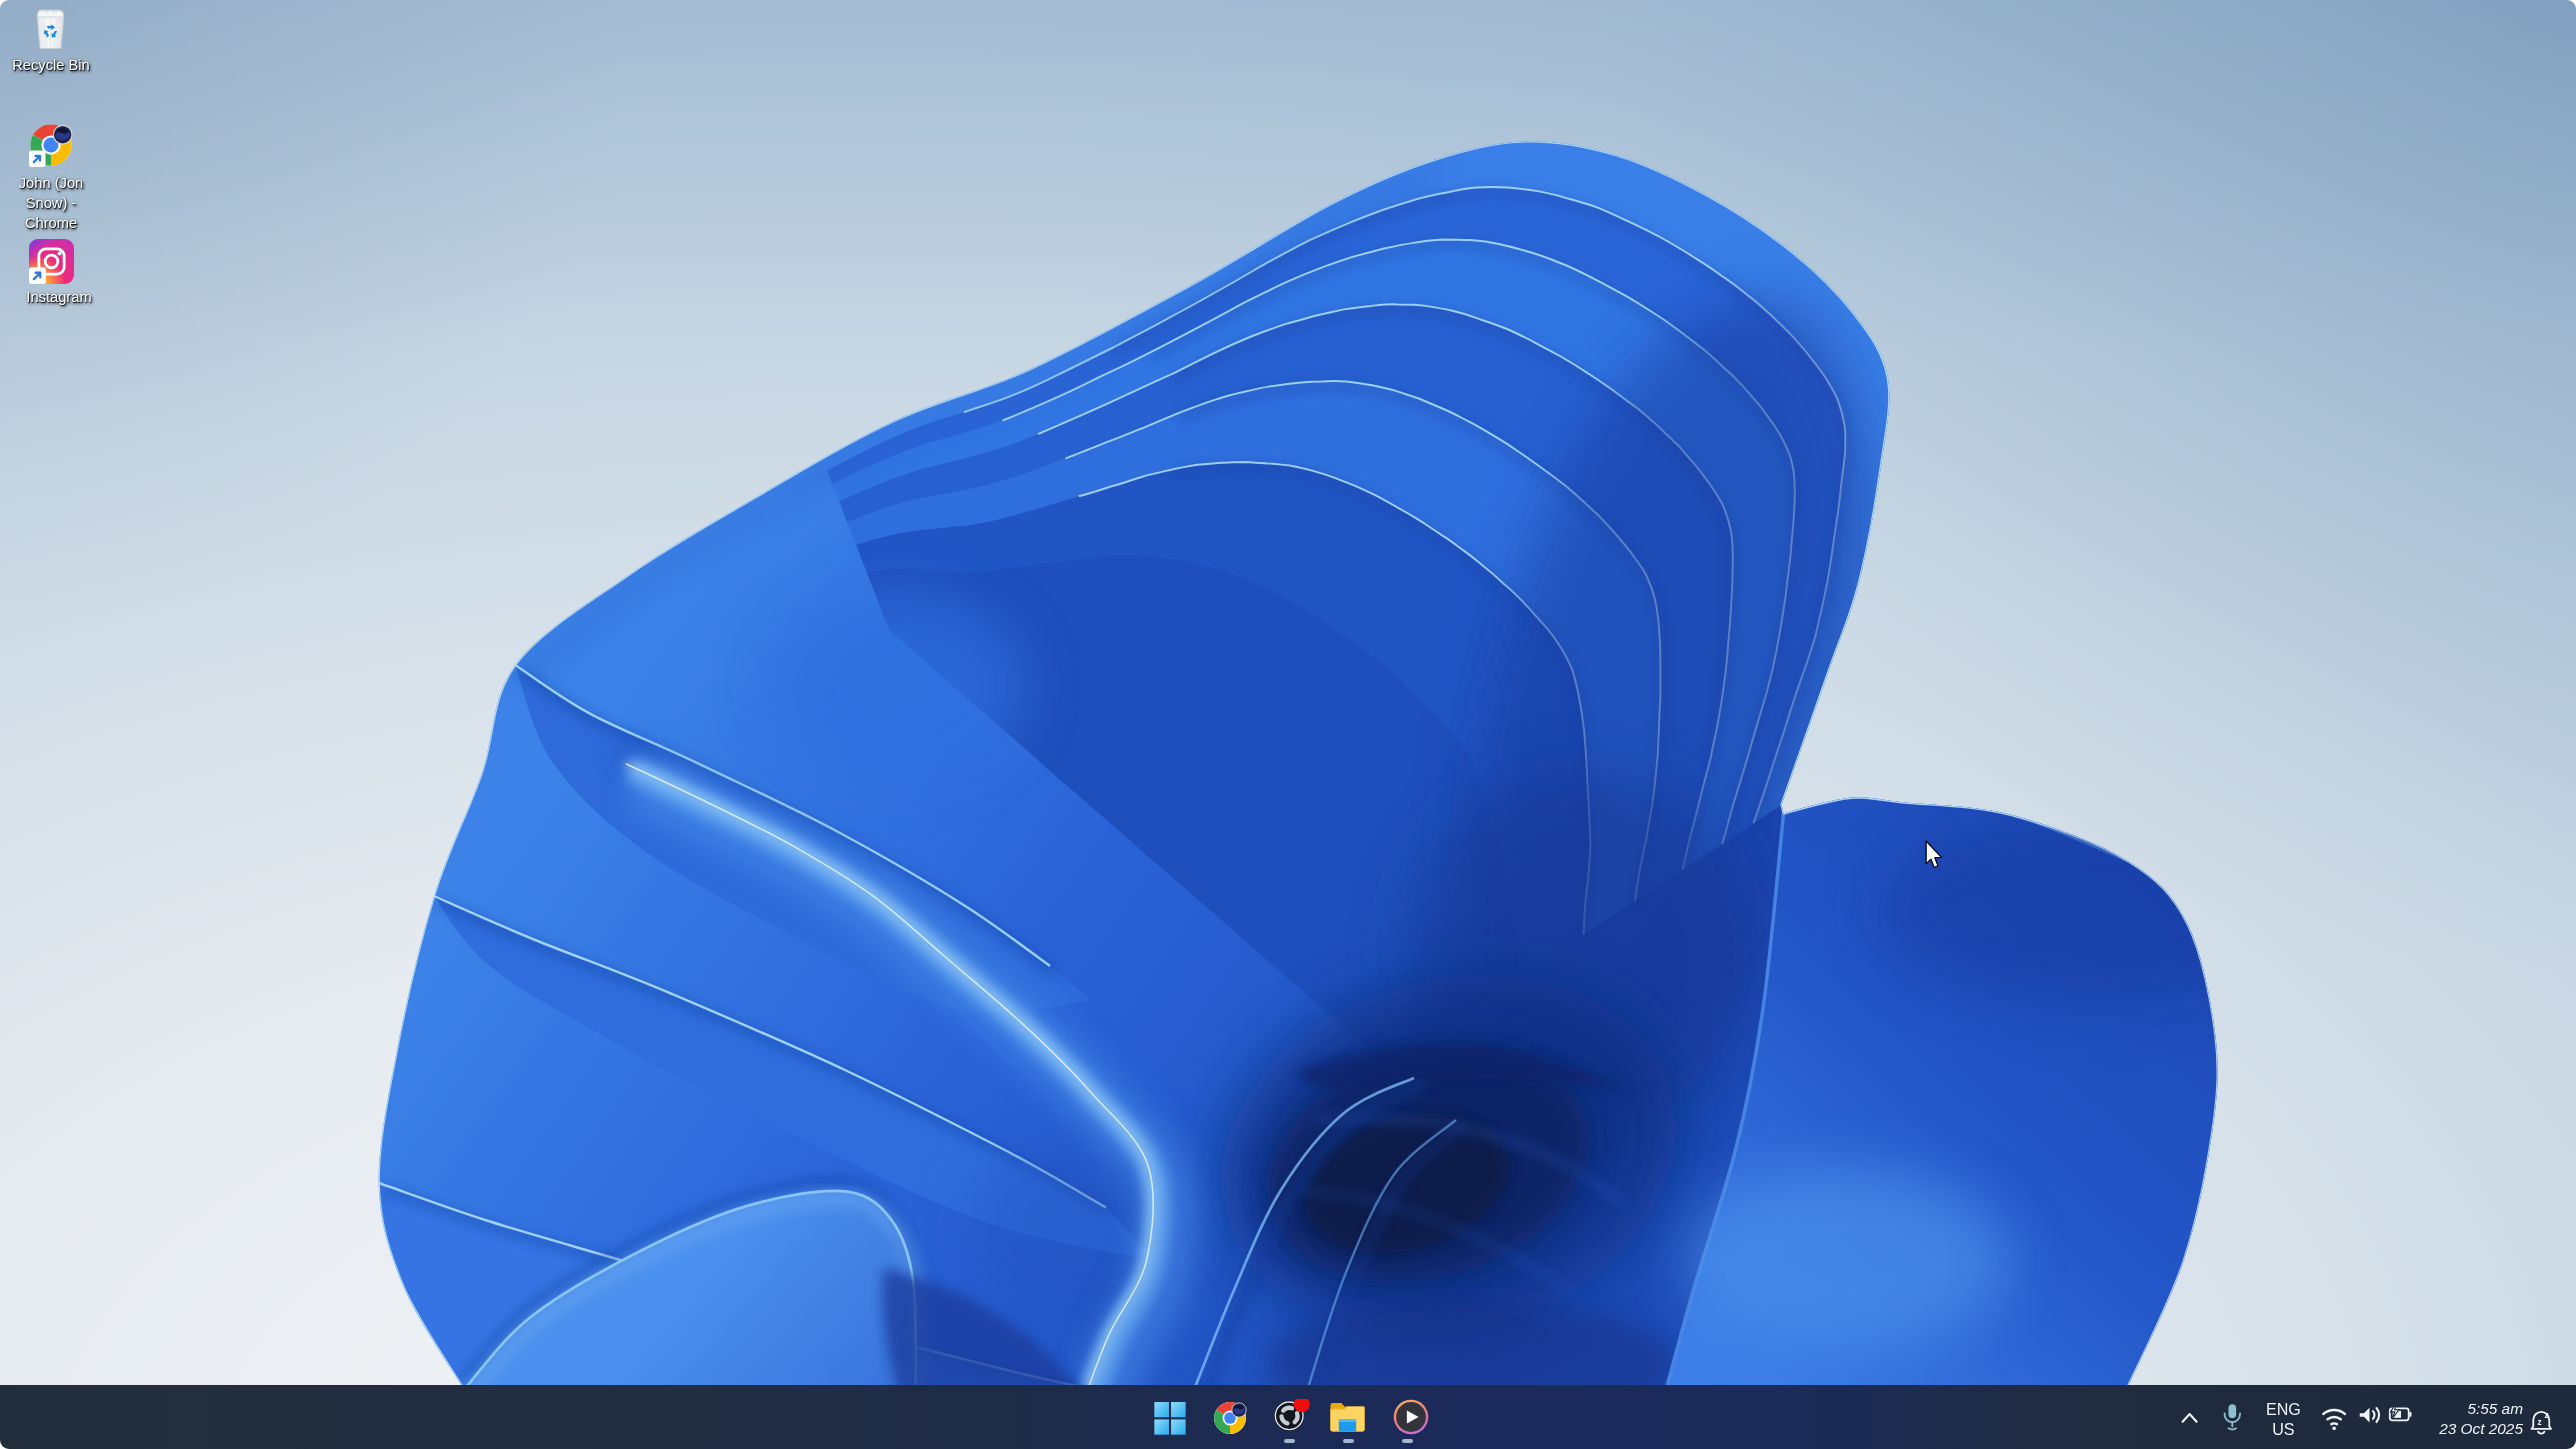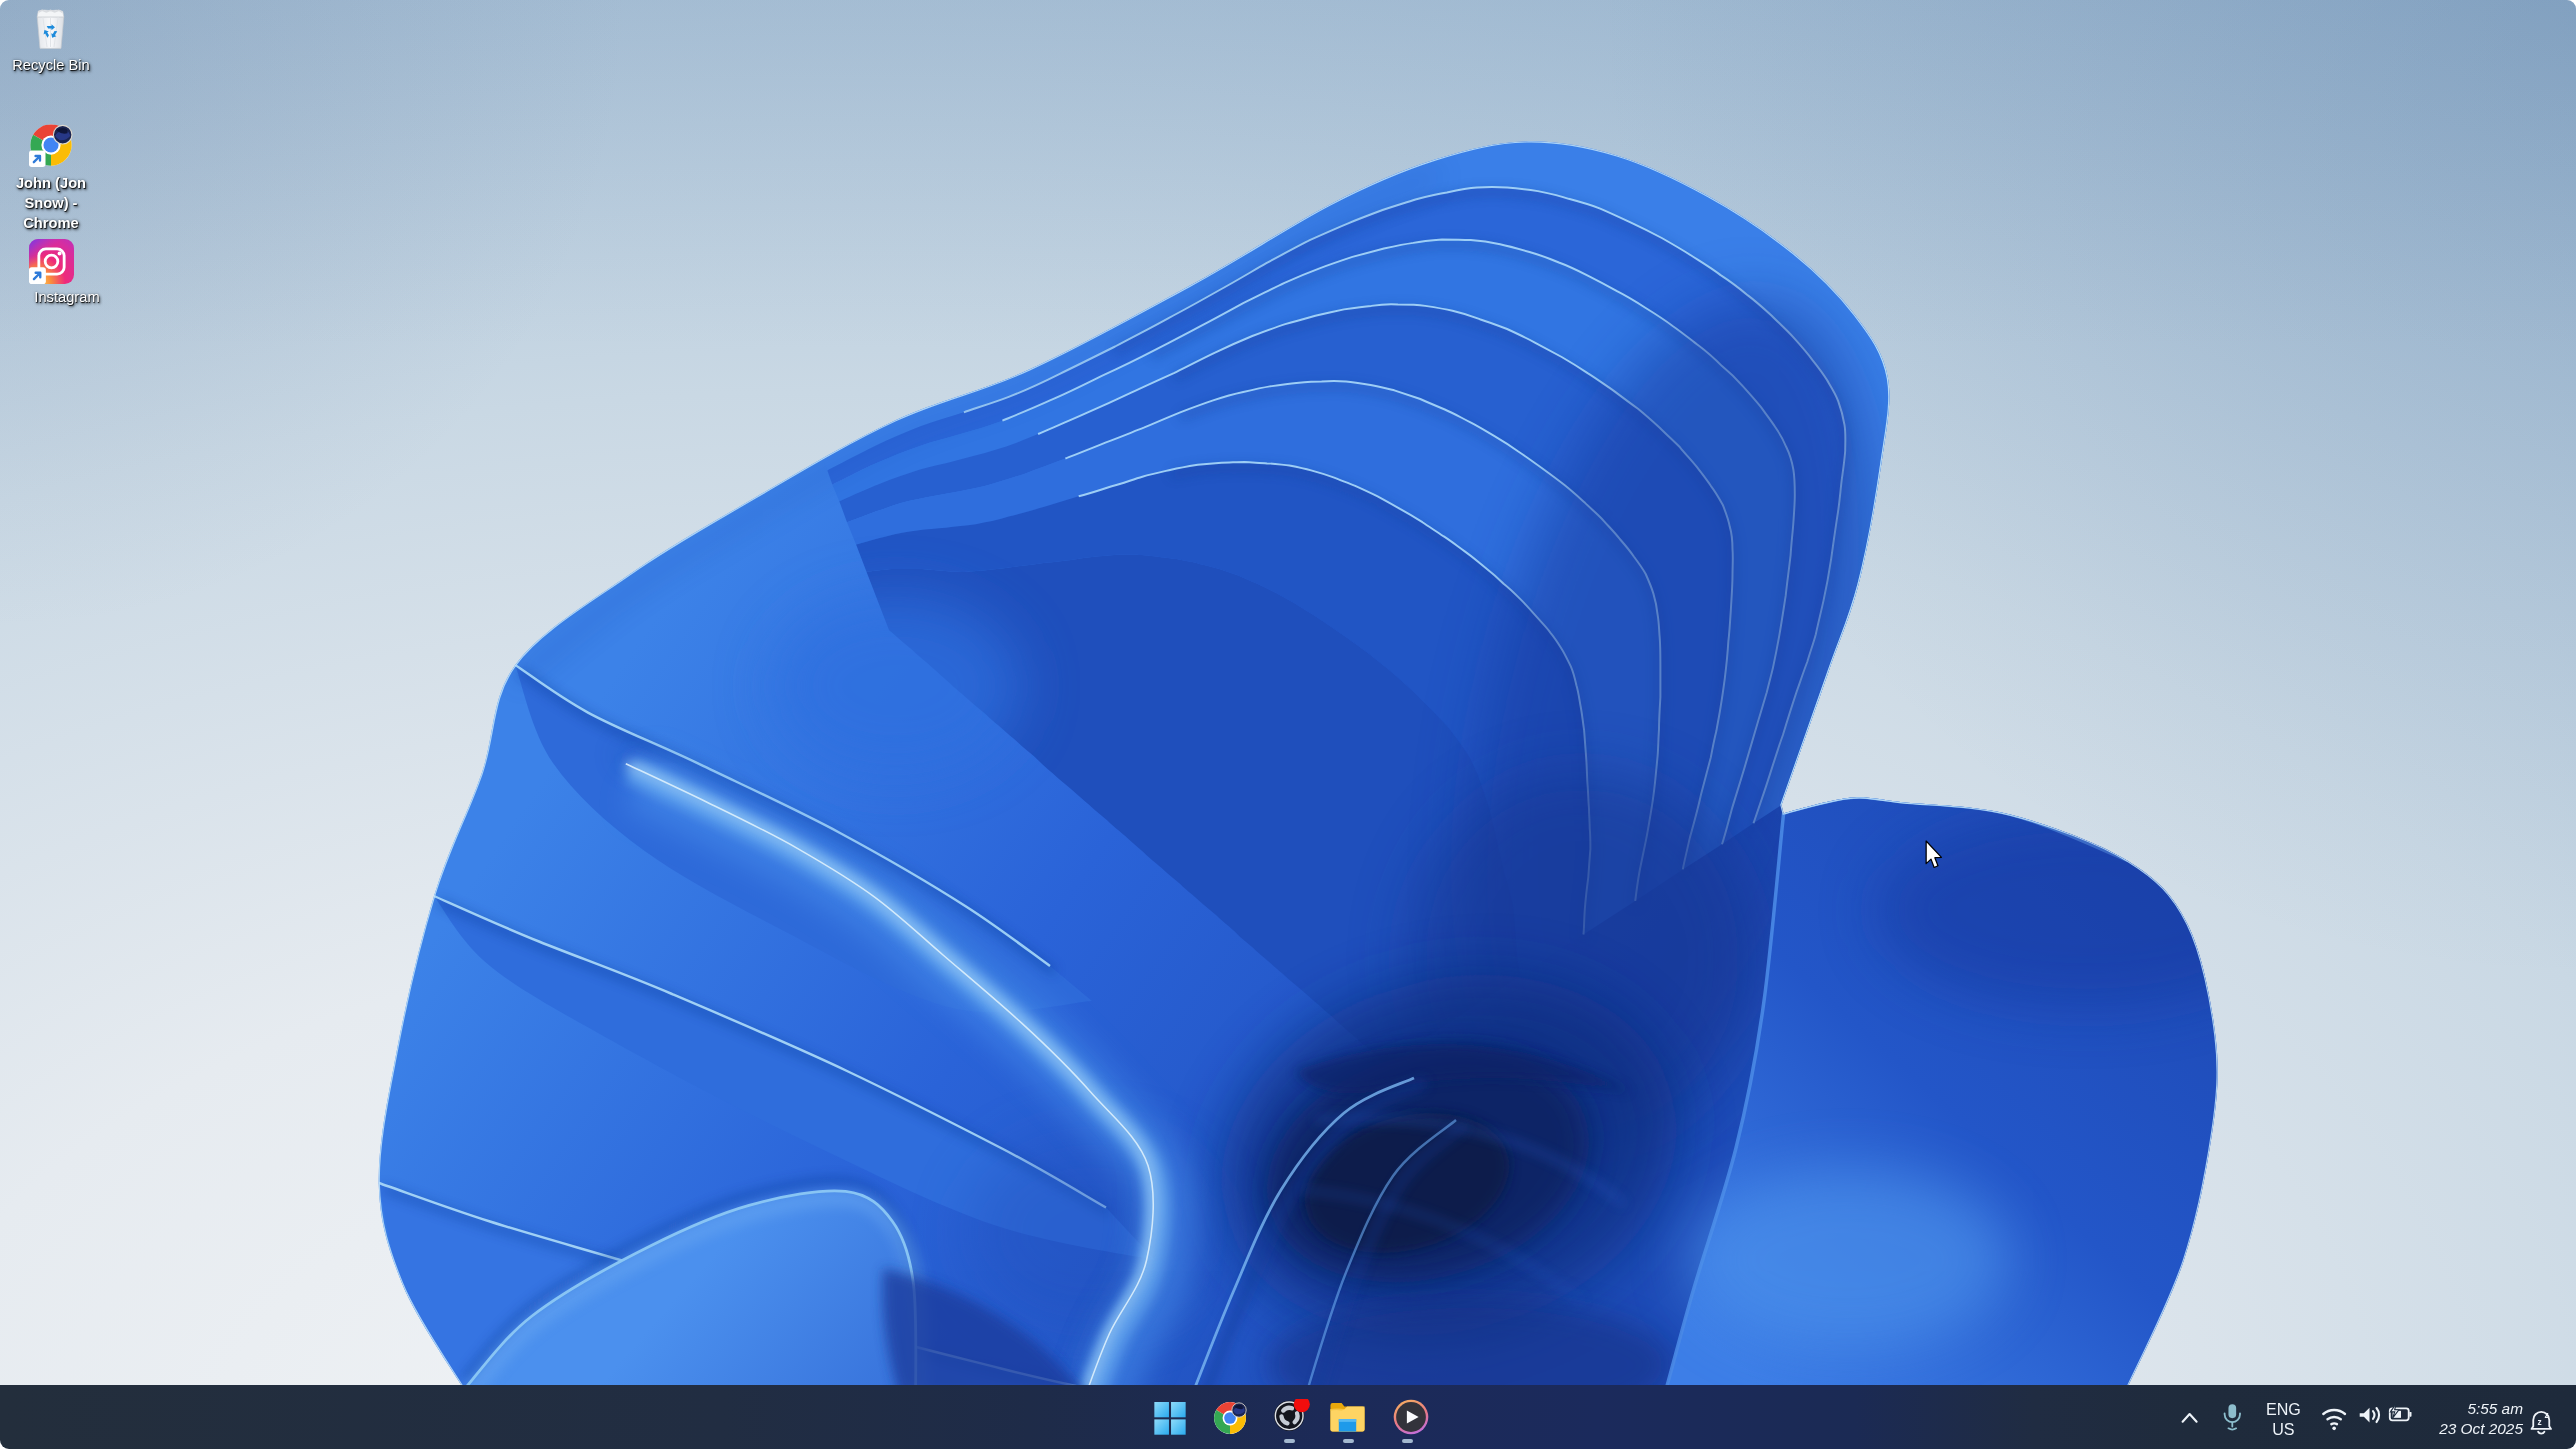--- a/index.html
+++ b/index.html
@@ -165,21 +165,21 @@
  <path d="M 32 62 A 30 30 0 0 1 6.02 17 L 32 32 Z" fill="#34a853"></path>
  <circle cx="32" cy="32" r="14" fill="#fff"></circle>
  <circle cx="32" cy="32" r="11" fill="#4285f4"></circle>
 </g>
       <circle cx="49" cy="17" r="13.5" fill="#1b2450" stroke="#ded9cf" stroke-width="1.6"></circle>
         <path d="M 38 18 Q 44 10 53 10 Q 59 13 60 19 Q 54 26 45 25 Q 40 23 38 18 Z" fill="#2c3f9a" opacity="0.75"></path>
         <path d="M 40 11 Q 47 5 55 9 Q 57 12 56 15 Q 47 17 40 11 Z" fill="#0d1334" opacity="0.9"></path>
       <rect x="0" y="40" width="24" height="24" rx="4" fill="#fff"></rect>
         <path d="M7 57 L16 48 M16 48 L9.5 48 M16 48 L16 54.5" stroke="#2f7bd9" stroke-width="3.4" fill="none" stroke-linecap="round" stroke-linejoin="round"></path>
     </svg>
- <div class="lbl" style="left:0px;top:173px;width:102px;font-weight:bold;">John (Jon<br>Snow) -<br>Chrome</div>
+ <div class="lbl" style="left:0px;top:173px;width:102px;">John (Jon<br>Snow) -<br>Chrome</div>
  <svg style="position:absolute;left:29px;top:239px" width="45" height="45" viewBox="0 0 64 64">
  <defs>
   <radialGradient id="ig1" cx="0.18" cy="1.0" r="1.4">
    <stop offset="0" stop-color="#fed75c"></stop>
           <stop offset="0.22" stop-color="#fa8e3c"></stop>
    <stop offset="0.45" stop-color="#ee2a7b"></stop>
           <stop offset="0.75" stop-color="#d62da0"></stop>
    <stop offset="1" stop-color="#b032c8"></stop>
   </radialGradient>
   <linearGradient id="ig2" x1="0.1" y1="0" x2="0.75" y2="0.7">
@@ -188,21 +188,21 @@
   </linearGradient>
  </defs>
  <rect width="64" height="64" rx="13" fill="url(#ig1)"></rect>
  <rect width="64" height="64" rx="13" fill="url(#ig2)"></rect>
  <rect x="14" y="14" width="36" height="36" rx="10" fill="none" stroke="#fff" stroke-width="4"></rect>
  <circle cx="32" cy="32" r="9" fill="none" stroke="#fff" stroke-width="4"></circle>
  <circle cx="43.5" cy="20.5" r="2.8" fill="#fff"></circle>
  <rect x="0" y="40" width="24" height="24" rx="4" fill="#fff"></rect>
  <path d="M7 57 L16 48 M16 48 L9.5 48 M16 48 L16 54.5" stroke="#2f7bd9" stroke-width="3.4" fill="none" stroke-linecap="round" stroke-linejoin="round"></path>
 </svg>
- <div class="lbl" style="left:16px;top:287px;width:102px;">Instagram</div>
+ <div class="lbl" style="left:8px;top:287px;width:102px;">Instagram</div>
  <svg style="position:absolute;left:1154px;top:1401px" width="32" height="34" viewBox="0 0 46 48">
  <defs>
         <linearGradient id="stg" x1="0" y1="0" x2="1" y2="1">
   <stop offset="0" stop-color="#8edbfa"></stop>
           <stop offset="1" stop-color="#2aaaee"></stop>
         </linearGradient>
       </defs>
  <rect x="0.5" y="1" width="21" height="22" fill="url(#stg)"></rect>
  <rect x="24.5" y="1" width="21" height="22" fill="url(#stg)"></rect>
  <rect x="0.5" y="26" width="21" height="22" fill="url(#stg)"></rect>

